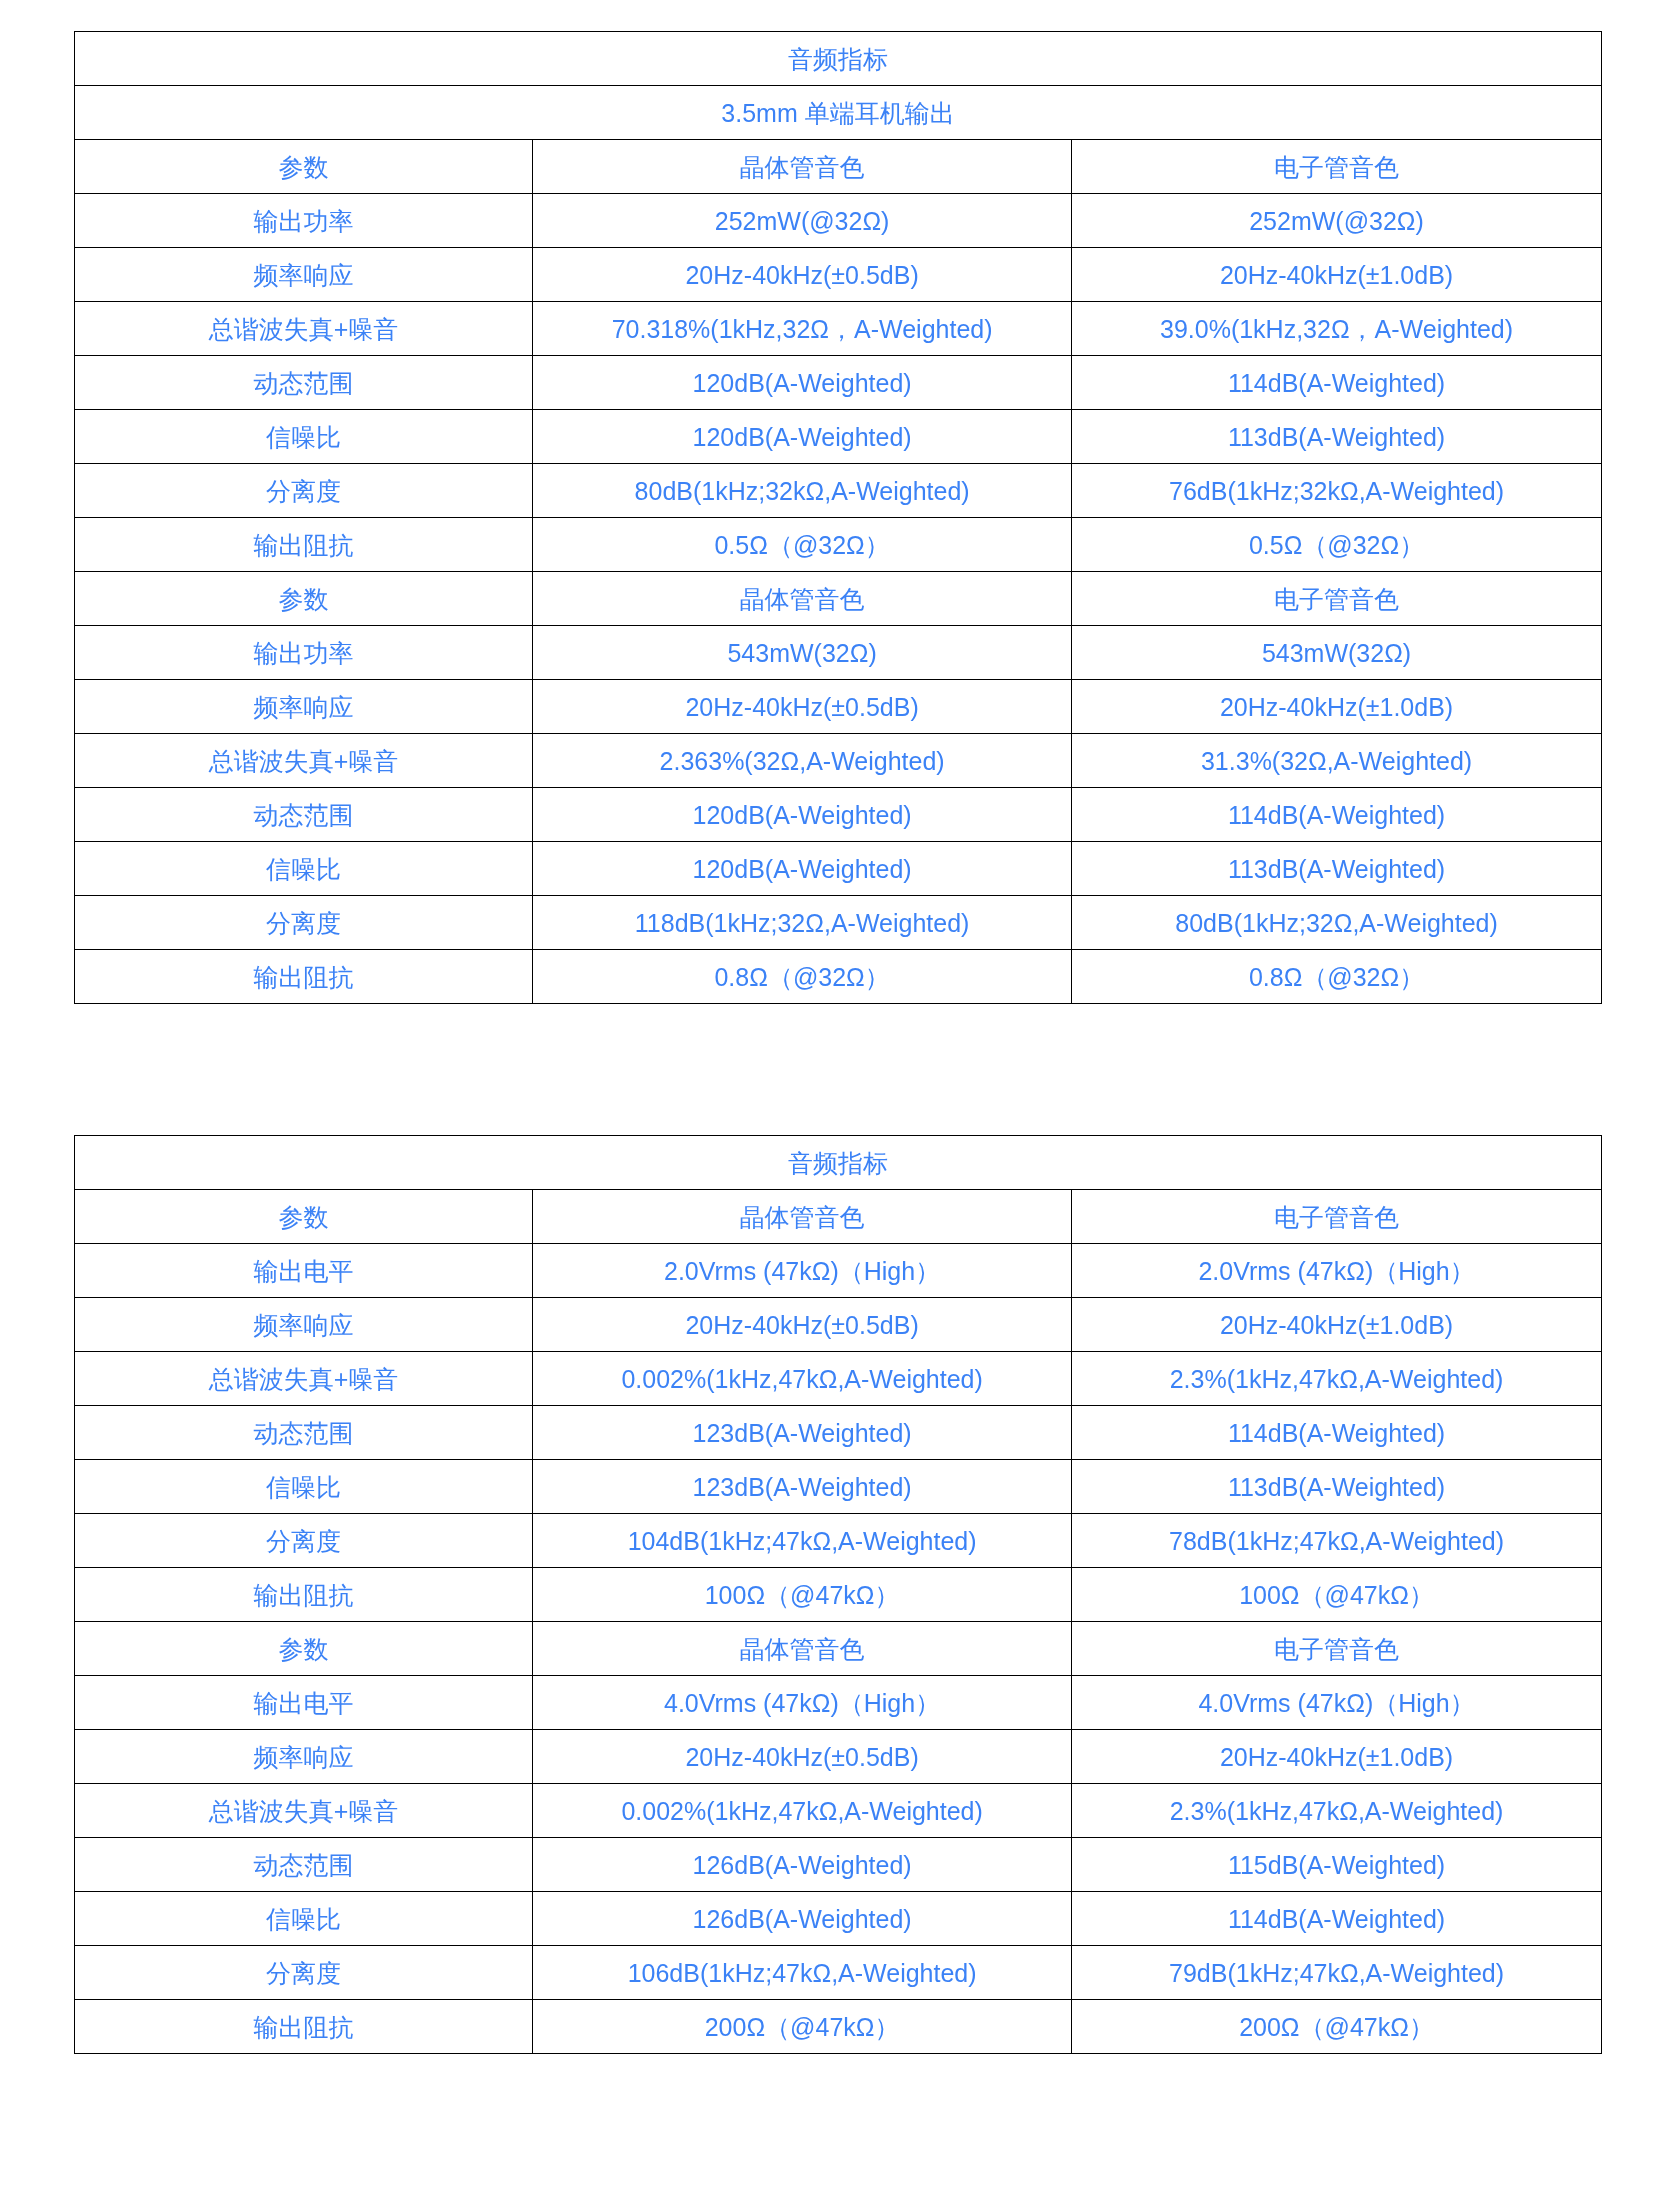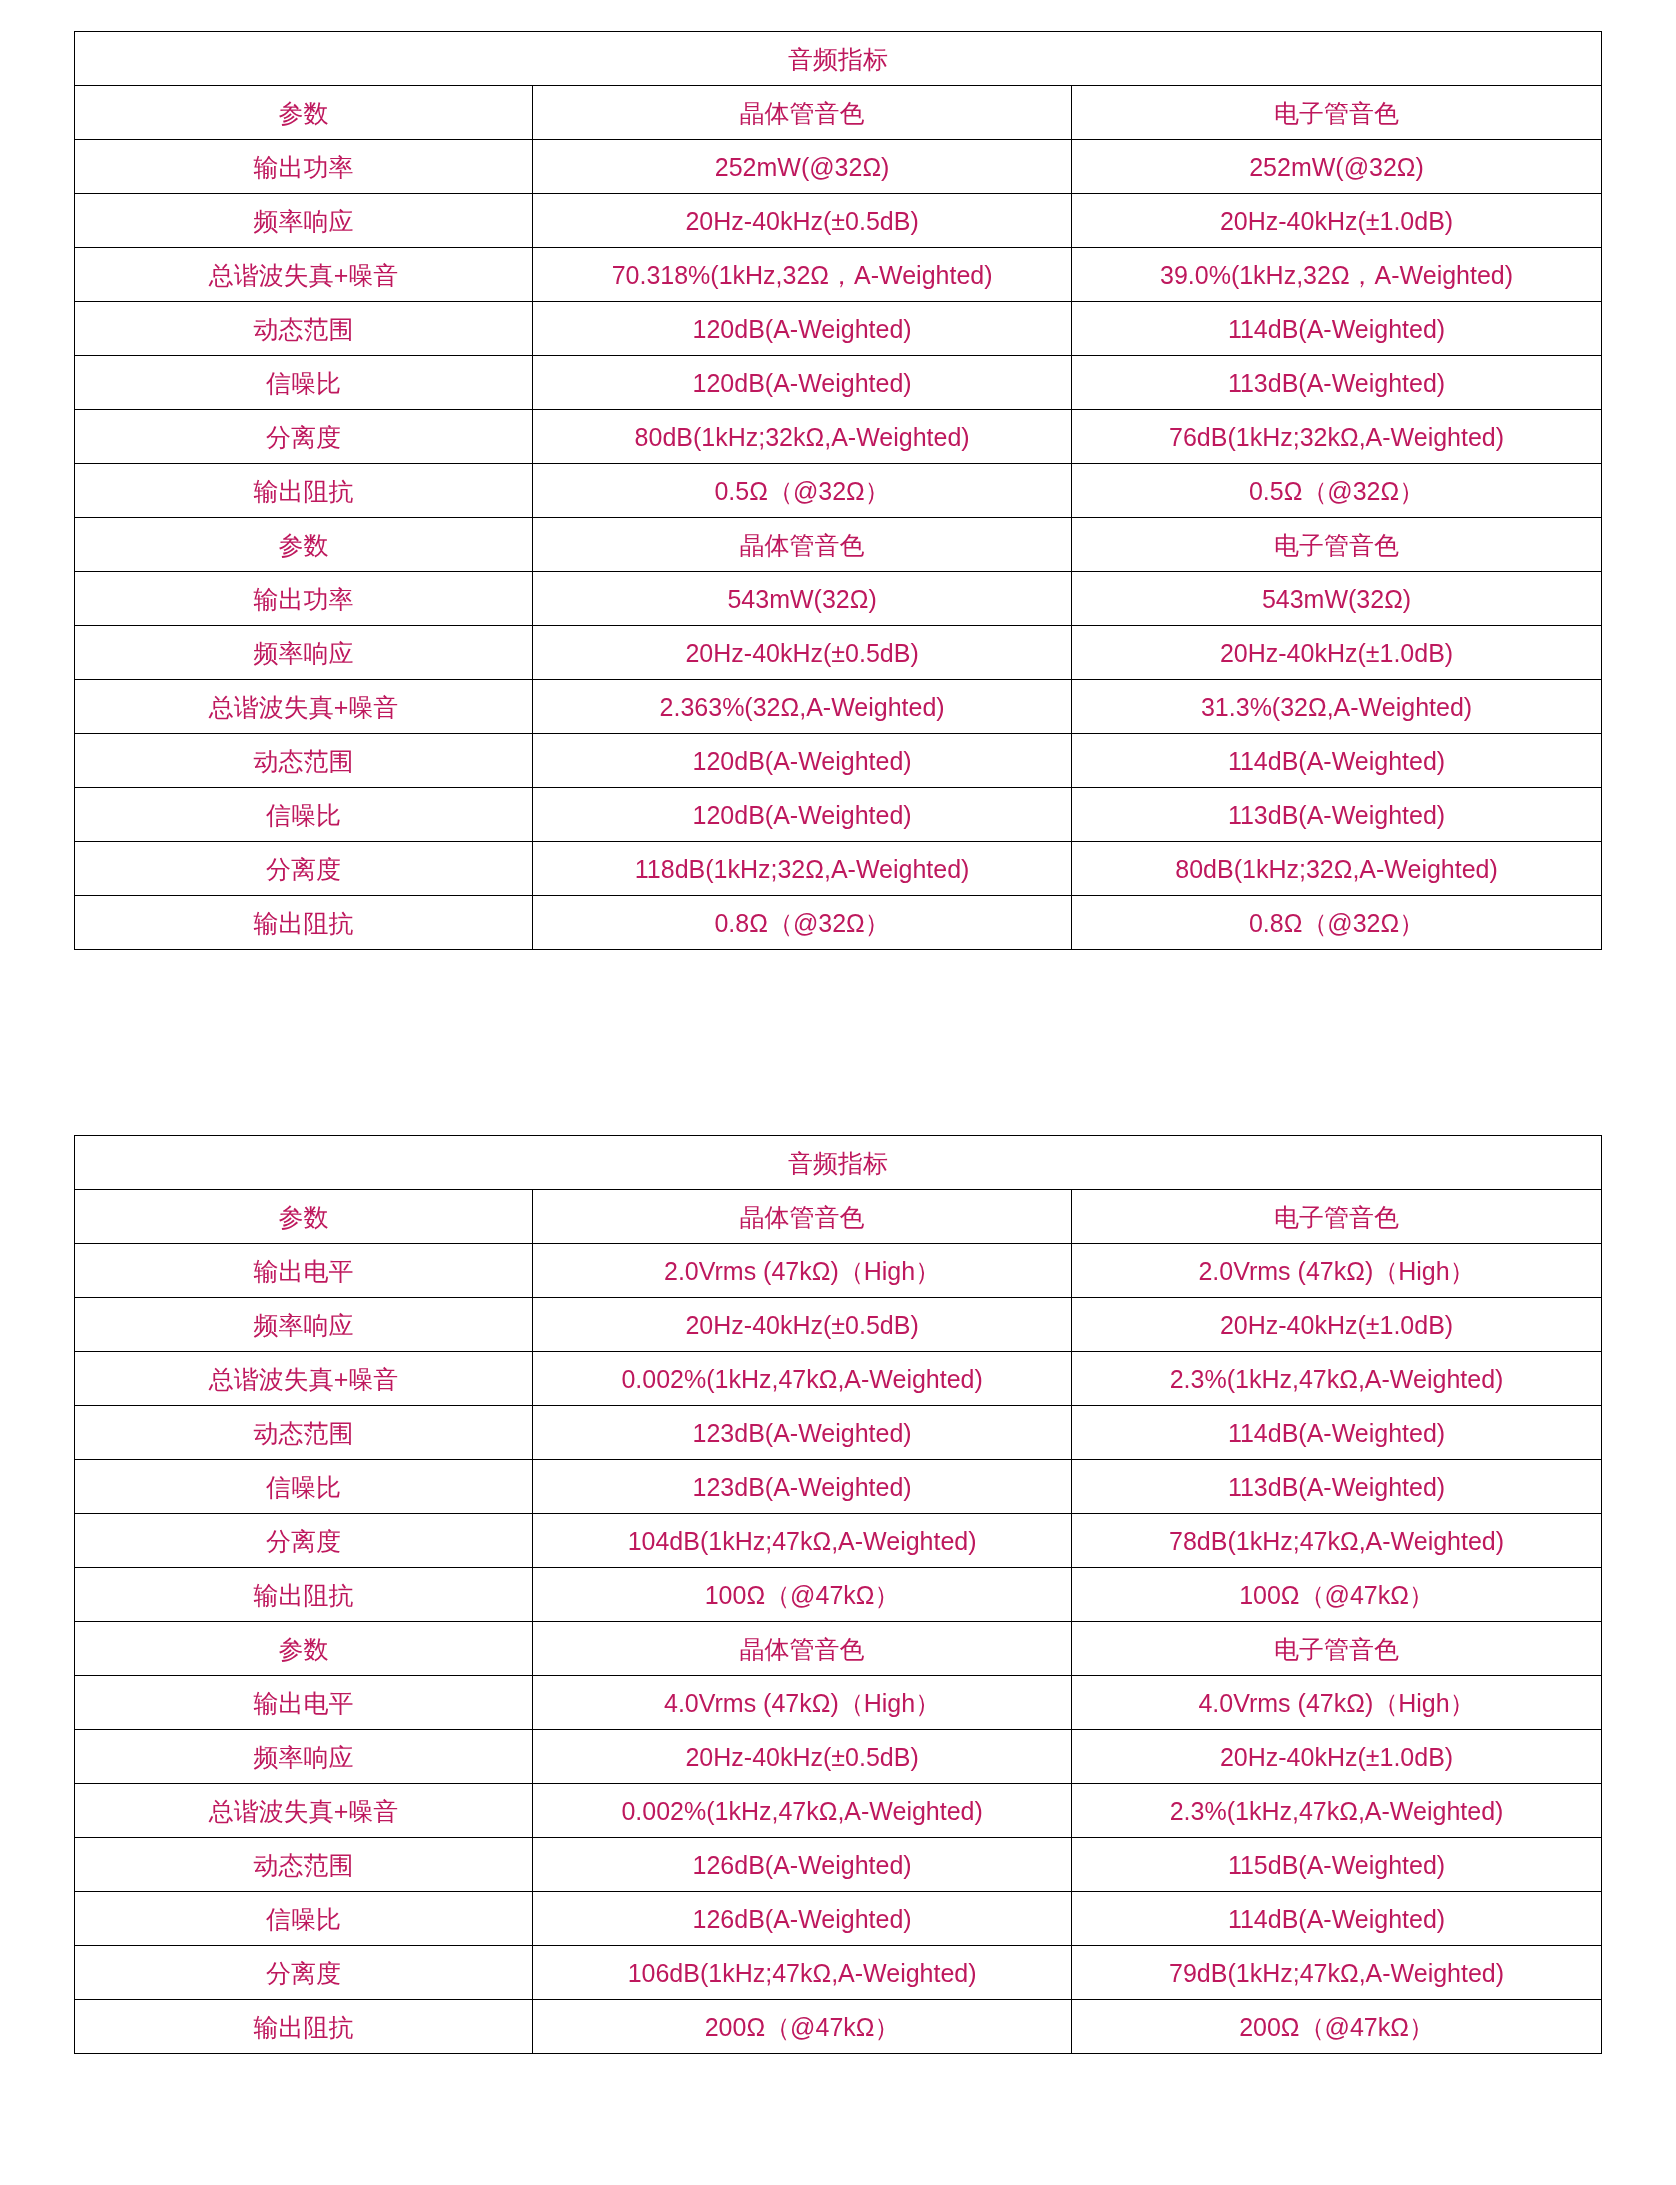--- a/index.html
+++ b/index.html
@@ -2,21 +2,21 @@
 <html style="font-size:14px"><head>
 <meta charset="utf-8">
 <style>
   * { margin: 0; padding: 0; box-sizing: border-box; }
   html, body { background: #ffffff; }
   .page {
     position: relative;
     width: 1677px;
     height: 2185px;
     background: #ffffff;
-    color: #be185d;
+    color: #3b82f6;
     font-family: "Liberation Sans", "DejaVu Sans", sans-serif;
     overflow: hidden;
   }
   table.spec-table {
     position: absolute;
     left: 74px;
     width: 1528px;
     border-collapse: collapse;
     table-layout: fixed;
   }
@@ -44,20 +44,23 @@
   <table class="spec-table" id="table-0">
     <colgroup>
       <col class="c-param">
         <col class="c-transistor">
         <col class="c-tube">
     </colgroup>
     <tbody>
         <tr class="title-row">
           <td colspan="3">音频指标</td>
         </tr>
+        <tr class="subtitle-row">
+          <td colspan="3">3.5mm 单端耳机输出</td>
+        </tr>
         <tr class="header-row">
           <td>参数</td>
           <td>晶体管音色</td>
           <td>电子管音色</td>
         </tr>
         <tr class="data-row">
           <td>输出功率</td>
           <td>252mW(@32Ω)</td>
           <td>252mW(@32Ω)</td>
         </tr>

